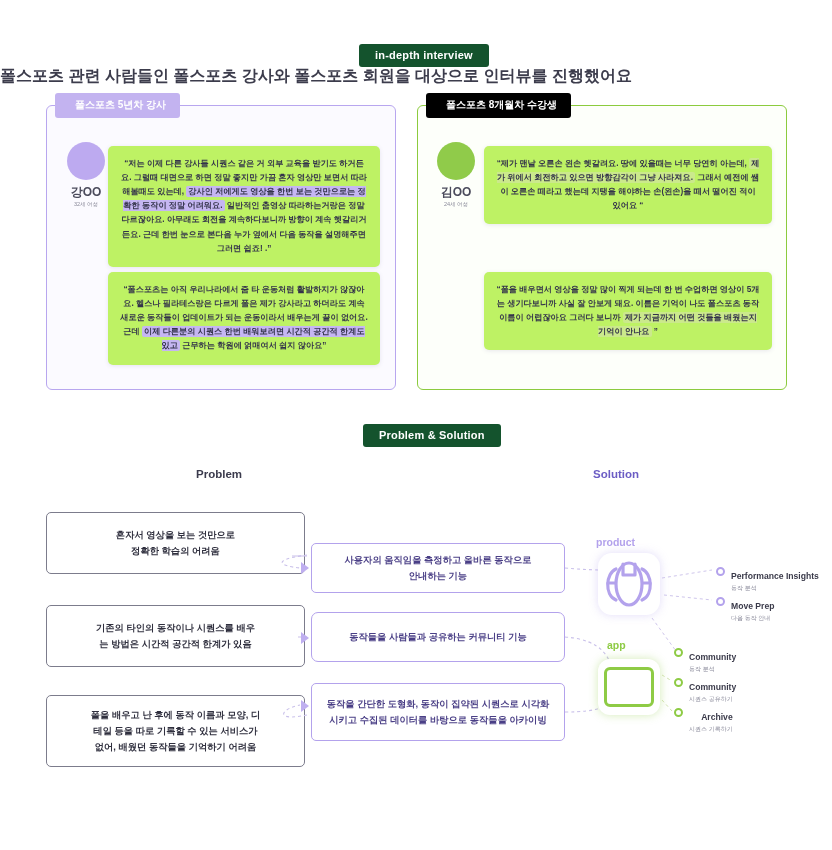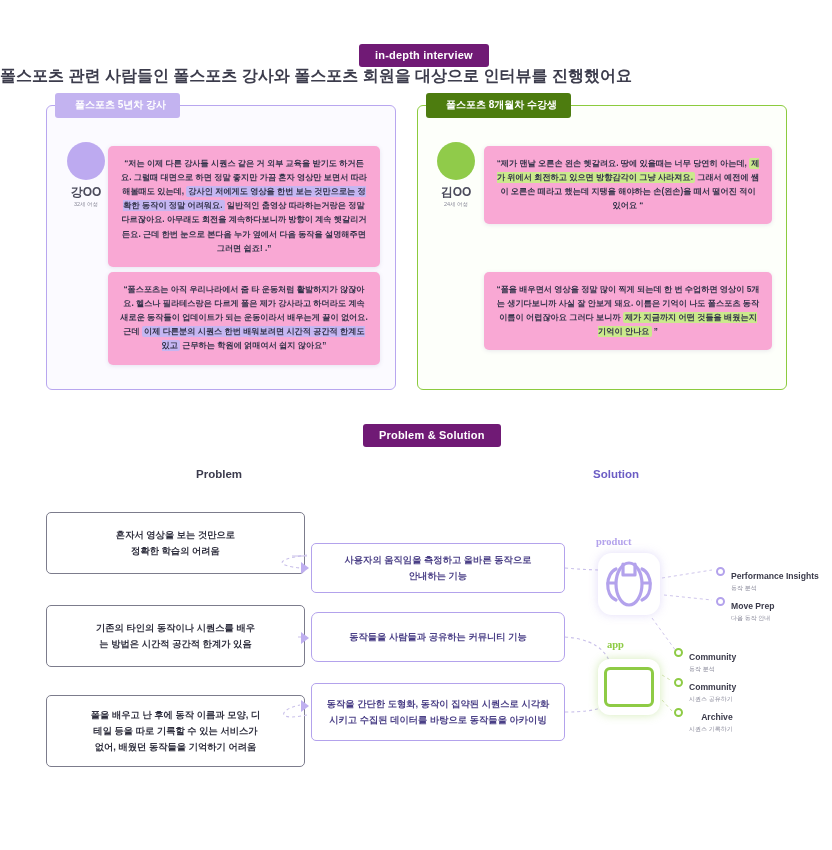--- a/index.html
+++ b/index.html
@@ -12,21 +12,21 @@
     height: 850px;
     position: relative;
     font-family: "Liberation Sans", "DejaVu Sans", sans-serif;
     color: #3a3a4a;
     overflow: hidden;
   }
 
   
   .badge {
     position: absolute;
-    background: #701a75;
+    background: #14532d;
     color: #ffffff;
     font-size: 11px;
     font-weight: bold;
     letter-spacing: .2px;
     padding: 5px 16px 6px 16px;
     border-radius: 3px;
     white-space: nowrap;
   }
   #badge-interview { left: 359px; top: 44px; }
   #badge-problem   { left: 363px; top: 424px; }
@@ -62,21 +62,21 @@
     position: absolute;
     top: -13px; left: 8px;
     font-size: 10px;
     font-weight: bold;
     color: #ffffff;
     padding: 5px 14px 6px 20px;
     border-radius: 3px;
     white-space: nowrap;
   }
   #tab-instructor { background: #c3b3f0; }
-  #tab-student    { background: #4d7c0f; }
+  #tab-student    { background: #000000; }
 
   
   .persona {
     position: absolute;
     width: 56px;
     text-align: center;
   }
   #persona-instructor { left: 58px; top: 142px; }
   #persona-student    { left: 428px; top: 142px; }
   .avatar {
@@ -95,21 +95,21 @@
   .persona-meta {
     font-size: 5.5px;
     color: #8a8a9a;
     margin-top: 2px;
     line-height: 1.2;
   }
 
   
   .quote {
     position: absolute;
-    background: #f9a8d4;
+    background: #bef264;
     border-radius: 5px;
     box-shadow: 0 1px 4px rgba(90,80,140,.13);
     box-sizing: border-box;
     padding: 11px 12px;
     font-size: 8.2px;
     line-height: 1.72;
     text-align: center;
     color: #33334a;
     font-weight: bold;
   }
@@ -177,21 +177,20 @@
   #solution-3 { top: 683px; height: 58px; }
 
   
   .connector { position: absolute; pointer-events: none; }
 
   
   .cluster-label {
     position: absolute;
     font-size: 10.5px;
     font-weight: bold;
-    font-family: Liberation Serif, serif;
   }
   #label-product { left: 596px; top: 536px; color: #b3a2ec; }
   #label-app     { left: 607px; top: 639px; color: #8ecb45; }
 
   #product-icon-wrap {
     position: absolute;
     left: 598px; top: 553px;
     width: 62px; height: 62px;
     background: #ffffff;
     border-radius: 14px;

